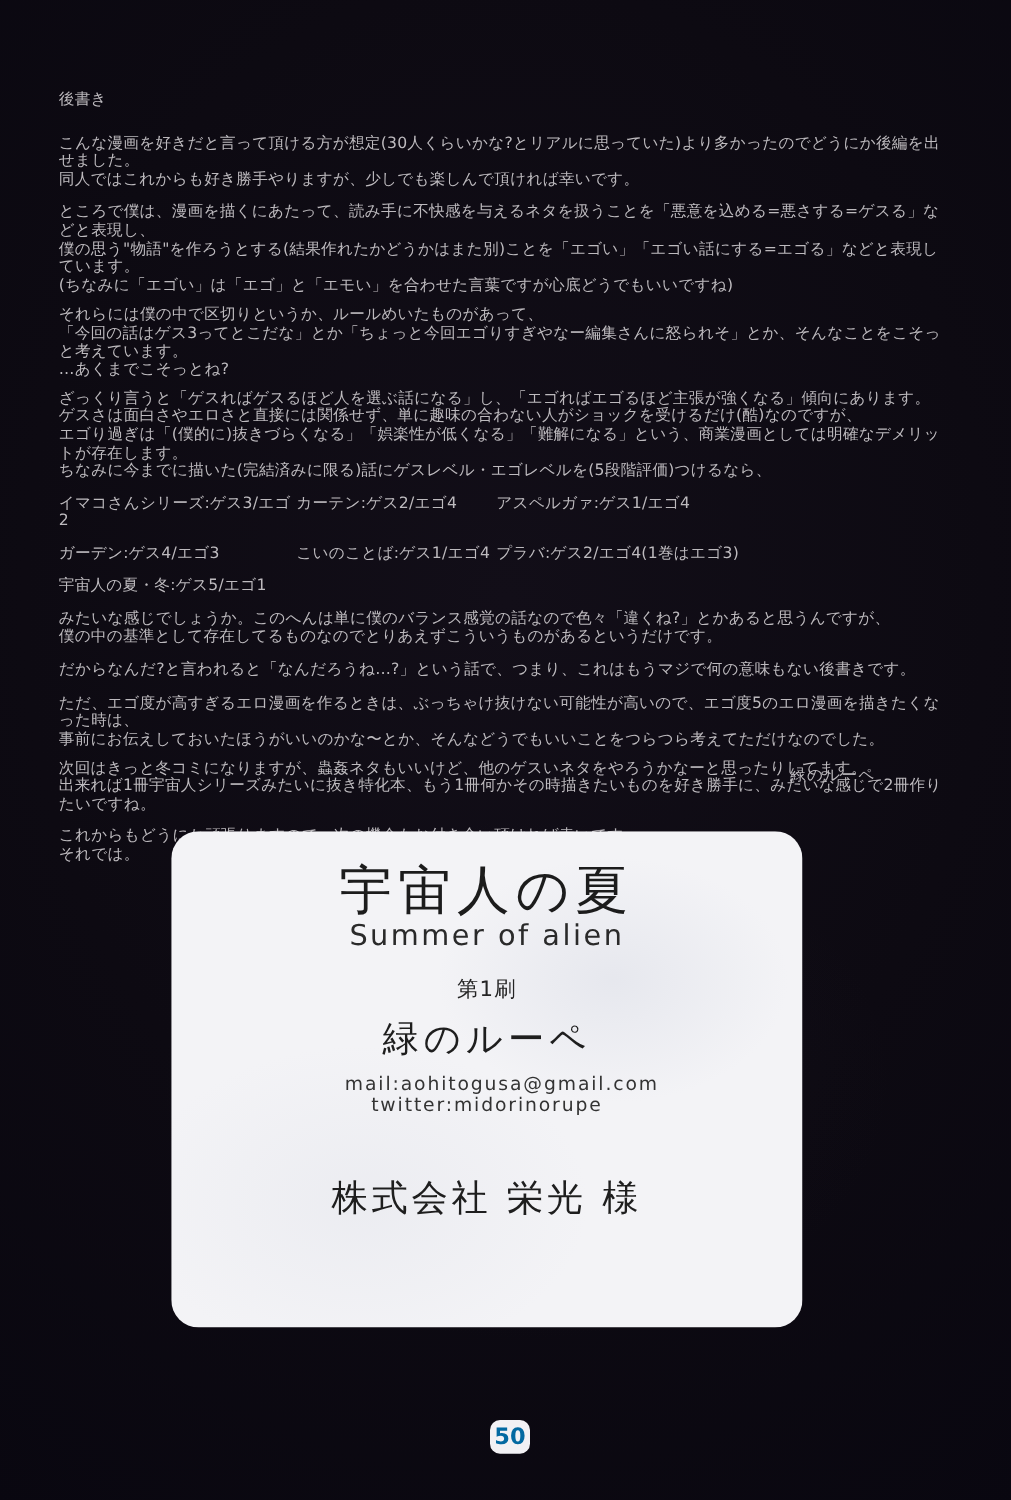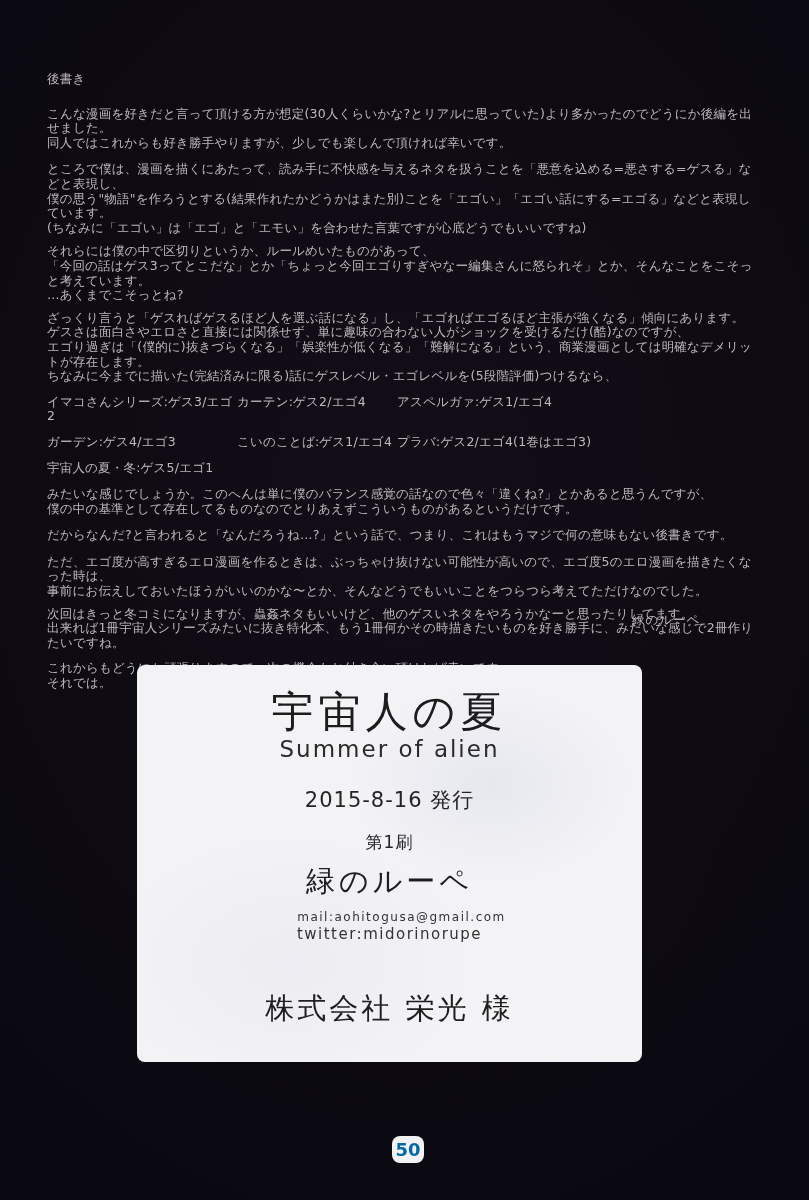--- a/index.html
+++ b/index.html
@@ -31,31 +31,31 @@
   .signature{
     position:absolute;left:632px;top:612px;
     color:#bdbabe;font-size:12.5px;letter-spacing:1px;
   }
   .colophon{
     position:absolute;left:137px;top:665px;width:505px;height:397px;
     background:
       radial-gradient(ellipse 200px 140px at 70% 30%, rgba(215,218,228,.45), rgba(0,0,0,0) 70%),
       radial-gradient(ellipse 260px 180px at 30% 75%, rgba(222,224,232,.35), rgba(0,0,0,0) 70%),
       #f3f3f6;
-    border-radius:8px;
+    border-radius:22px;
     text-align:center;color:#242424;
   }
   .colophon .title{
     margin-top:24px;font-size:42px;line-height:46px;letter-spacing:5px;color:#1c1c1c;
   }
   .colophon .subtitle{margin-top:1px;font-size:23px;line-height:26px;letter-spacing:2px;color:#2a2a2a;}
   .colophon .pubdate{margin-top:27px;font-size:21px;line-height:23px;letter-spacing:1px;}
   .colophon .printing{margin-top:21px;font-size:17px;line-height:19px;letter-spacing:1px;}
   .colophon .circle{margin-top:13px;font-size:29px;line-height:33px;letter-spacing:4px;color:#1e1e1e;}
-  .colophon .mail{margin-top:11px;font-size:12px;line-height:17px;letter-spacing:1.5px;color:#333;padding-left:24px;}
+  .colophon .mail{margin-top:11px;font-size:15px;line-height:17px;letter-spacing:1.5px;color:#333;padding-left:24px;}
   .colophon .twitter{font-size:15px;line-height:17px;letter-spacing:1.5px;color:#333;text-align:center;}
   .colophon .printer{margin-top:49px;font-size:29px;line-height:33px;letter-spacing:3px;color:#1e1e1e;}
   .page-num{
     position:absolute;left:392px;top:1136px;min-width:32px;height:27px;
     background:#f2f1f4;border-radius:8px;
     color:#0369a1;font-size:18px;line-height:27px;text-align:center;font-weight:bold;
   }
 </style>
 </head>
 <body>
@@ -98,21 +98,20 @@
 出来れば1冊宇宙人シリーズみたいに抜き特化本、もう1冊何かその時描きたいものを好き勝手に、みたいな感じで2冊作りたいですね。</p>
   <p>これからもどうにか頑張りますので、次の機会もお付き合い頂ければ幸いです。
 それでは。</p>
 </div>
 
 <div class="signature">緑のルーペ</div>
 
 <div class="colophon">
   <div class="title">宇宙人の夏</div>
   <div class="subtitle">Summer of alien</div>
-  <div class="pubdate">2015-8-16 発行</div>
   <div class="printing">第1刷</div>
   <div class="circle">緑のルーペ</div>
   <div class="mail">mail:aohitogusa@gmail.com</div>
   <div class="twitter">twitter:midorinorupe</div>
   <div class="printer">株式会社 栄光 様</div>
 </div>
 
 <div class="page-num">50</div>
 
 </body></html>

